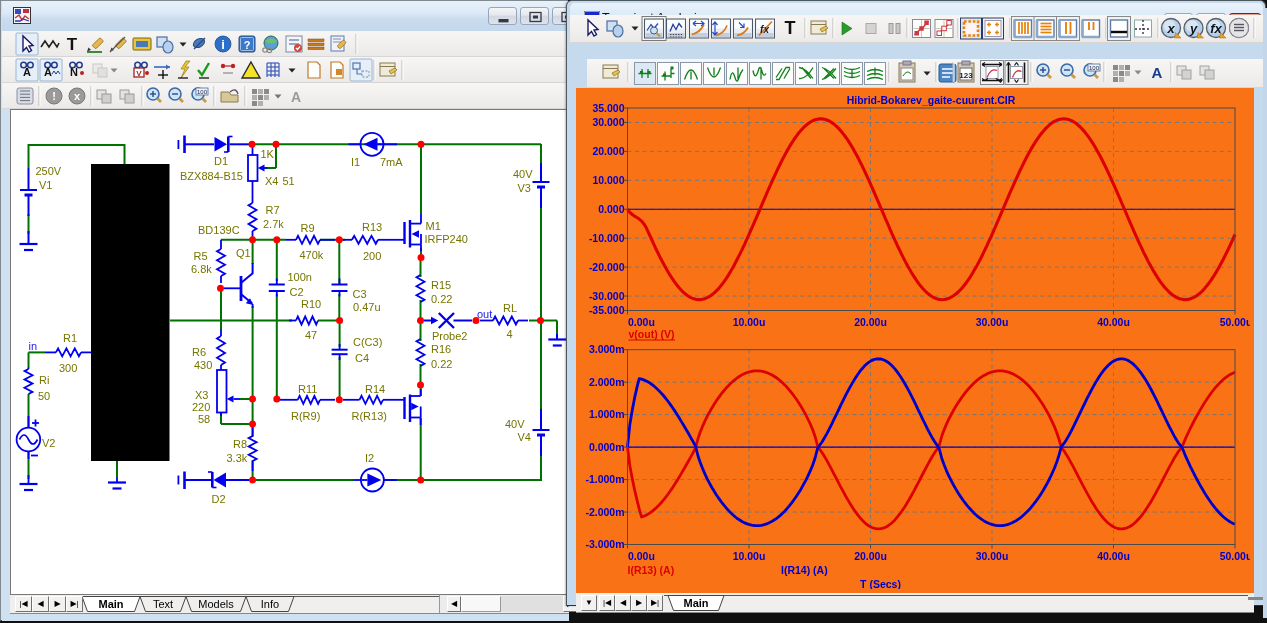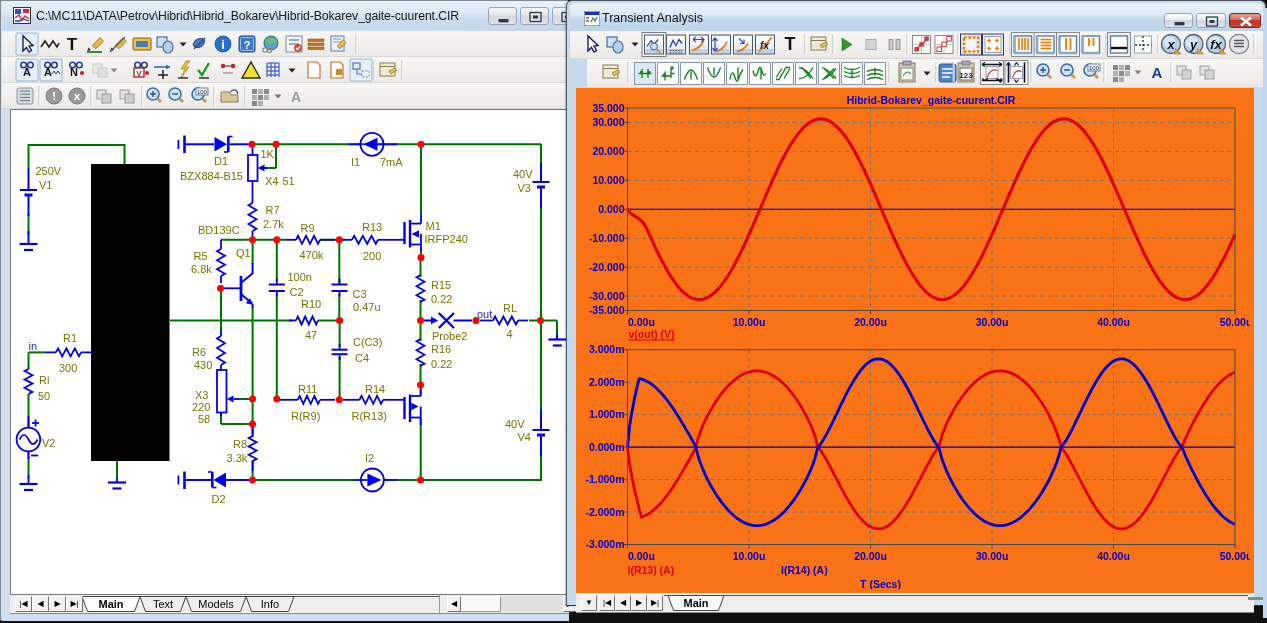--- a/index.html
+++ b/index.html
@@ -2,21 +2,20 @@
 <html><head><meta charset="utf-8"><style>*{margin:0;padding:0;box-sizing:border-box}body{width:1267px;height:623px;overflow:hidden;position:relative;background:#101010;font-family:"Liberation Sans",sans-serif;}.tbrow{position:absolute;background:linear-gradient(180deg,#f7f6f5,#eceae8);border-bottom:1px solid #d8d6d4;}svg text{font-family:"Liberation Sans",sans-serif}</style></head><body>
 <div style="position:absolute;left:0;top:0;width:568px;height:621px;background:#cfe0f0;border-top:1px solid #808890;border-left:1px solid #808890;border-bottom:1px solid #4a4a4a">
     <div style="position:absolute;left:1px;top:0px;width:567px;height:30px;background:linear-gradient(180deg,#e8f1fa 0%,#dcE9f6 40%,#cadcee 60%,#c4d8ec 100%)">
       <svg width="18" height="17" style="position:absolute;left:11px;top:6px">
         <rect x="0.5" y="0.5" width="17" height="16" fill="#f4f4f8" stroke="#333"></rect>
         <rect x="2" y="2" width="6" height="5" fill="#3a4ab8"></rect>
         <rect x="10" y="2" width="6" height="4" fill="#c03040"></rect>
         <polyline points="2,11 6,8 9,13 12,9 16,12" stroke="#c03a3a" fill="none" stroke-width="1.5"></polyline>
         <polyline points="2,14 7,14 10,12 16,14" stroke="#2a3aa8" fill="none" stroke-width="1.3"></polyline>
       </svg>
-      <div style="position:absolute;left:34px;top:8px;font-size:12.3px;letter-spacing:-0.12px;color:#1a1a1a;white-space:nowrap">C:\MC11\DATA\Petrov\Hibrid\Hibrid_Bokarev\Hibrid-Bokarev_gaite-cuurent.CIR</div>
       <div style="position:absolute;left:486px;top:6px;width:29px;height:18px;background:linear-gradient(180deg,#f4f5f7 0%,#e4e7ec 45%,#d2d8e2 50%,#dfe3ea 100%);border:1px solid #98a6bc;border-radius:3px;box-sizing:border-box">
         <svg width="29" height="18" style="position:absolute;left:0;top:0">
           <rect x="9.5" y="11" width="10" height="3.4" fill="#333a45"></rect>
         </svg>
       </div>
       <div style="position:absolute;left:518px;top:6px;width:29px;height:18px;background:linear-gradient(180deg,#f4f5f7 0%,#e4e7ec 45%,#d2d8e2 50%,#dfe3ea 100%);border:1px solid #98a6bc;border-radius:3px;box-sizing:border-box">
         <svg width="29" height="18" style="position:absolute;left:0;top:0">
           <rect x="9.0" y="4.5" width="11" height="9" fill="none" stroke="#333a45" stroke-width="1.3"></rect>
           <rect x="12.0" y="7.5" width="5" height="3" fill="#333a45"></rect>
         </svg>
@@ -511,21 +510,21 @@
           <rect x="9.5" y="3.0" width="11" height="9" fill="none" stroke="#333a45" stroke-width="1.3"></rect>
           <rect x="12.5" y="6.0" width="5" height="3" fill="#333a45"></rect>
         </svg>
       </div>
       <div style="position:absolute;left:659px;top:10px;width:32px;height:15px;background:linear-gradient(180deg,#e8a398 0%,#d0695a 45%,#bc3726 50%,#c04a30 100%);border:1px solid #7a2015;border-radius:3px;box-sizing:border-box">
         <svg width="32" height="15" style="position:absolute;left:0;top:0">
           <path d="M 11.0 3.5 L 21.0 11.5 M 21.0 3.5 L 11.0 11.5" stroke="#fff" stroke-width="2.6"></path>
         </svg>
       </div>
     </div>
-    <div class="tbrow" style="left:3px;top:30px;width:694px;height:28px"><svg width="694" height="28">
+    <div class="tbrow" style="left:3px;top:14px;width:694px;height:28px"><svg width="694" height="28">
         <path d="M 18 5 L 18 20 L 21.5 16.5 L 24 21 L 26.5 19.5 L 24 15 L 28 14.5 Z" fill="#ffffff" stroke="#1a1a66" stroke-width="1.4"></path>
         <rect x="37" y="6" width="10" height="10" fill="#cfe0f2" stroke="#4a6fa5" stroke-width="1.2"></rect>
         <ellipse cx="48" cy="16" rx="5" ry="6" fill="#b8d0ea" stroke="#4a6fa5" stroke-width="1.2"></ellipse>
         <path d="M 61.5 11.5 L 68.5 11.5 L 65 15.5 Z" fill="#222"></path>
         <rect x="72.0" y="1.5" width="24" height="24" fill="#f2f5f8" stroke="#7a7a7a"></rect>
         <rect x="74.5" y="4.0" width="19" height="19" fill="#e8edf4" stroke="#4a5a6a"></rect>
         <rect x="75.5" y="5.0" width="17" height="8.5" fill="#fafcfe"></rect>
         <rect x="75.5" y="18.0" width="17" height="4" fill="#c2cedd"></rect>
         <g transform="translate(84,13.5)">
           <path d="M -7 2 l 4 -6 l 3 4 l 4 -5" stroke="#2a4aaa" fill="none" stroke-width="1.3"></path>

